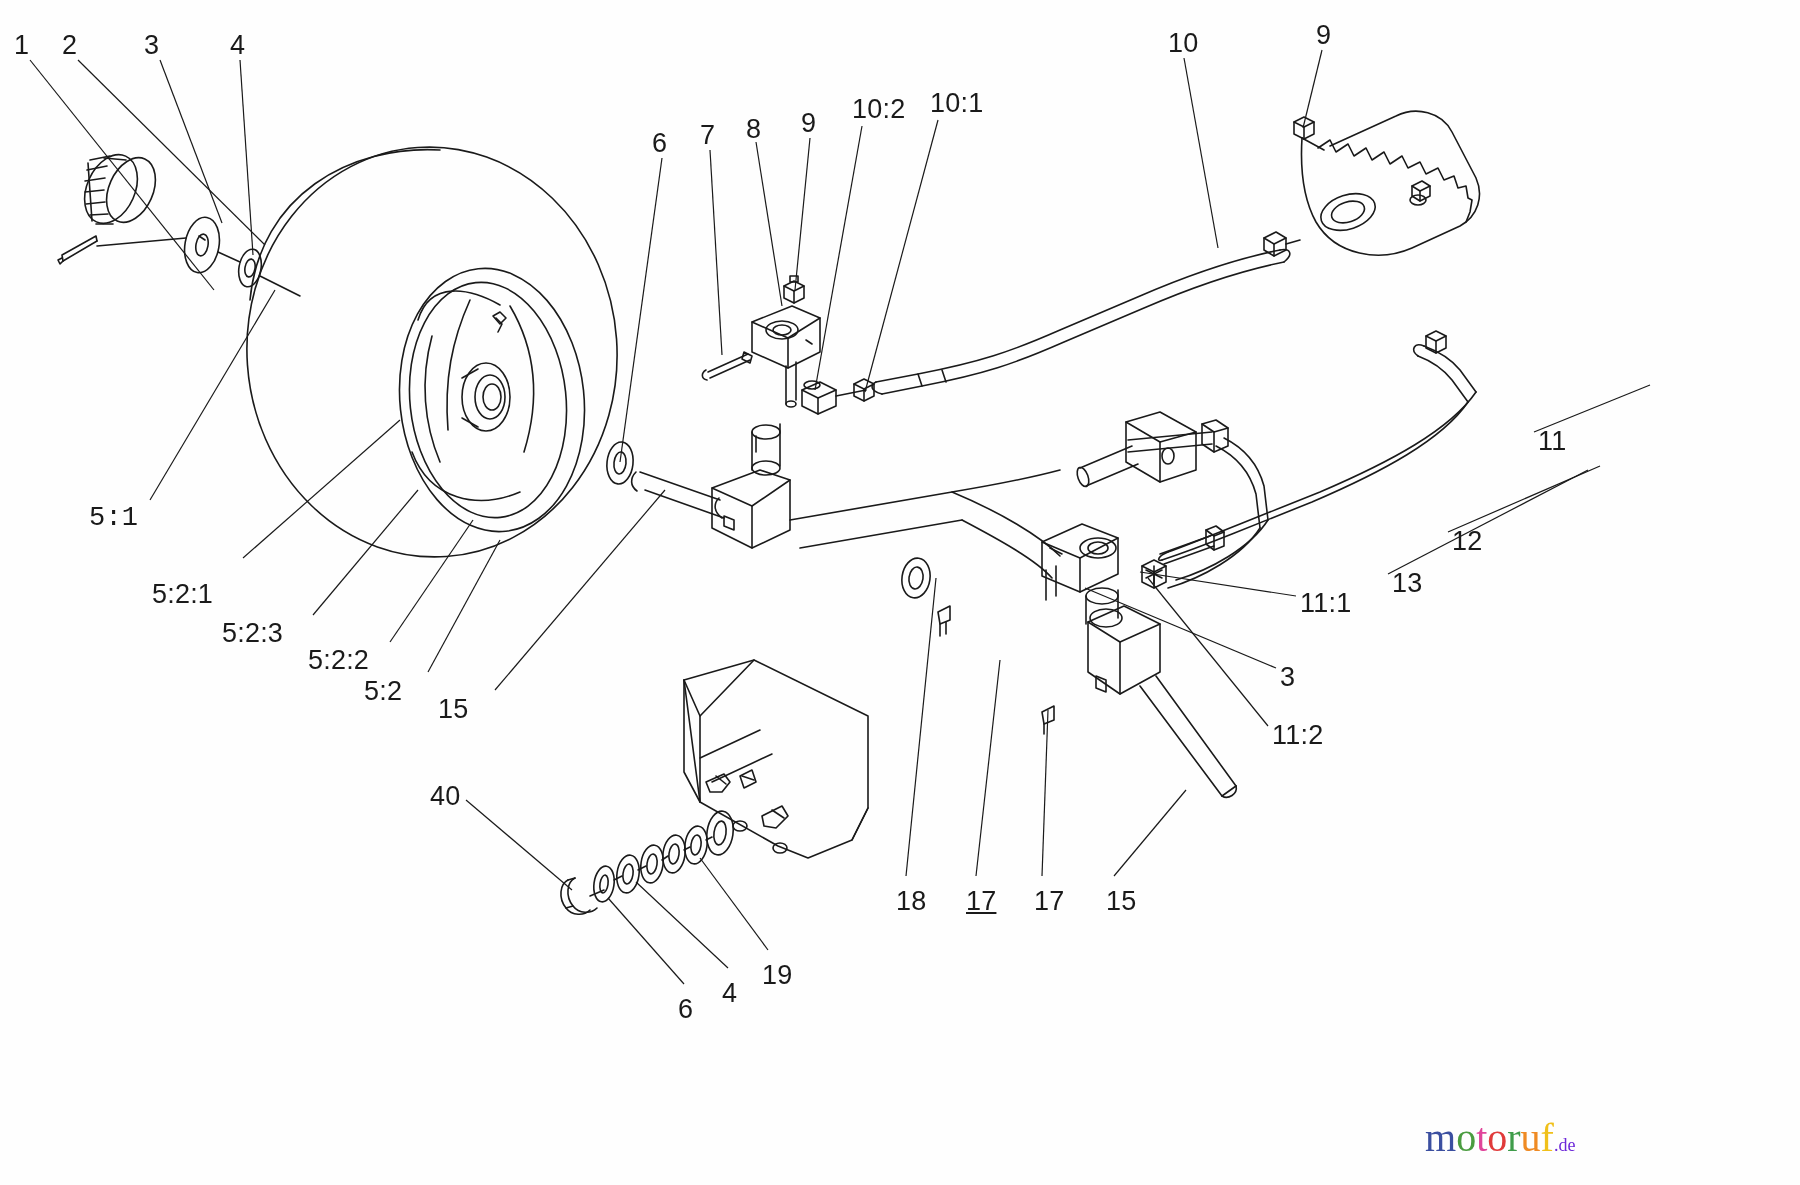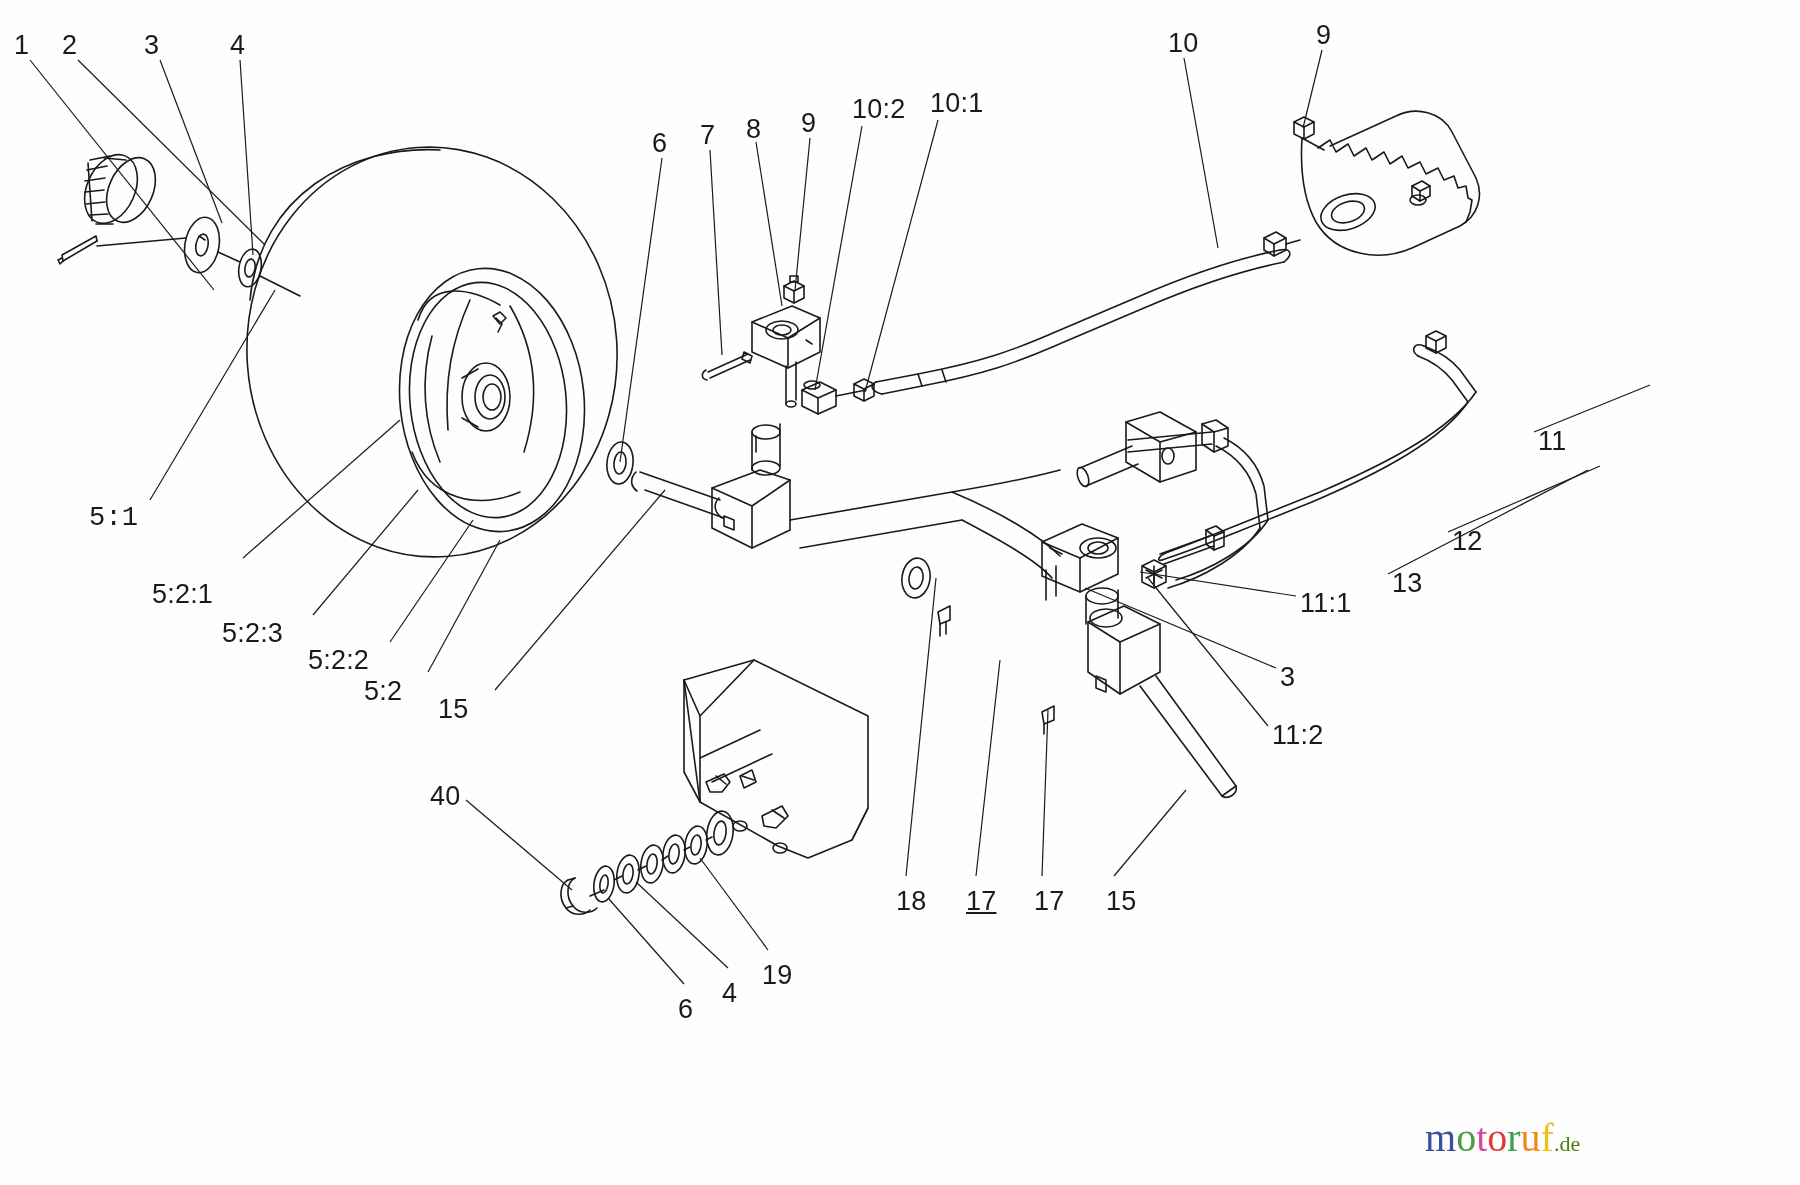--- a/index.html
+++ b/index.html
@@ -11,21 +11,21 @@
   #logo{position:absolute;left:1425px;top:1118px;font-family:"Liberation Serif",serif;
         font-size:40px;line-height:1;white-space:nowrap;}
   #logo span{display:inline-block;}
   .lg-m{color:#3b4fa0;}
   .lg-o1{color:#4a9c3f;}
   .lg-t{color:#e0449a;}
   .lg-o2{color:#e03a3a;}
   .lg-r{color:#3f9c4a;}
   .lg-u{color:#ef8a23;}
   .lg-f{color:#f0c01a;}
-  .lg-de{color:#4d7c0f;font-size:22px;}
+  .lg-de{color:#6d28d9;font-size:18px;}
 </style>
 </head>
 <body>
 
 <div id="stage">
 
   <svg class="layer" viewBox="0 0 1800 1185" xmlns="http://www.w3.org/2000/svg">
     <g fill="none" stroke="#1a1a1a" stroke-width="1.6" stroke-linecap="round" stroke-linejoin="round">
 
       <g>

